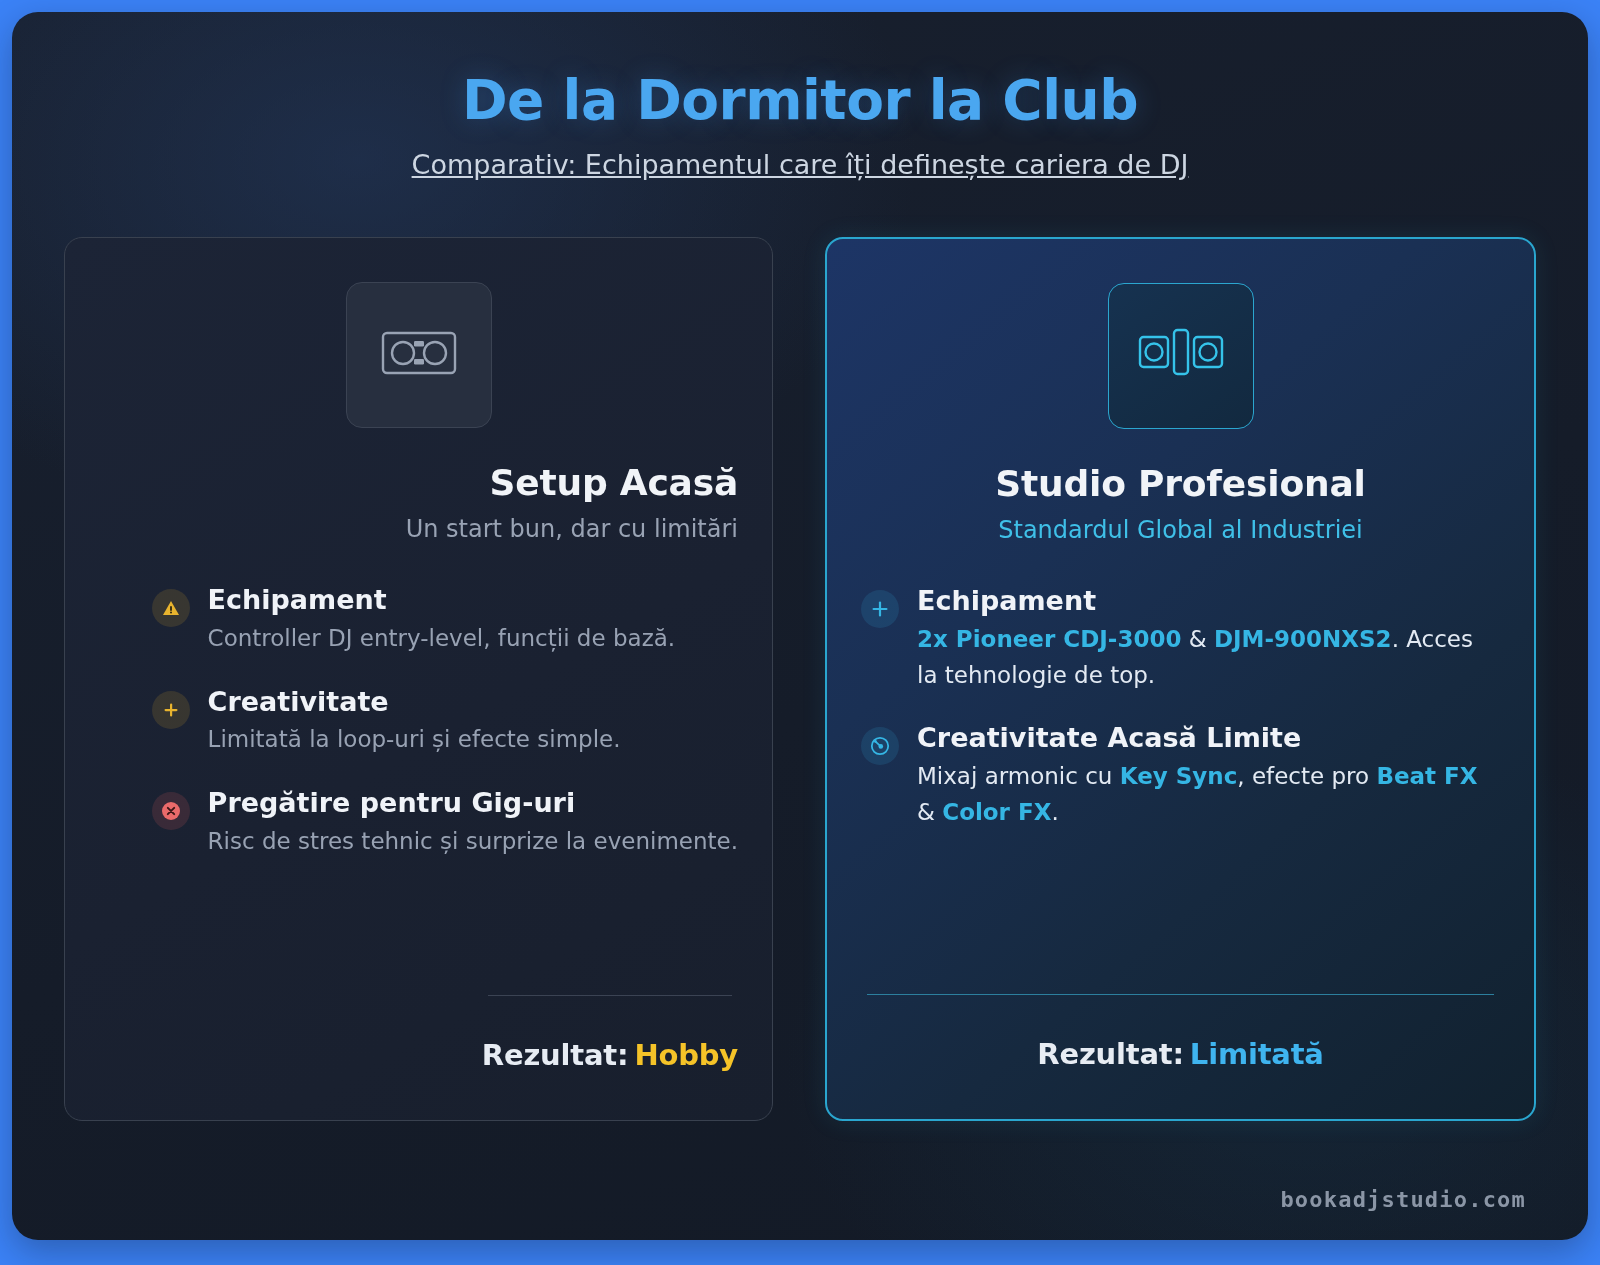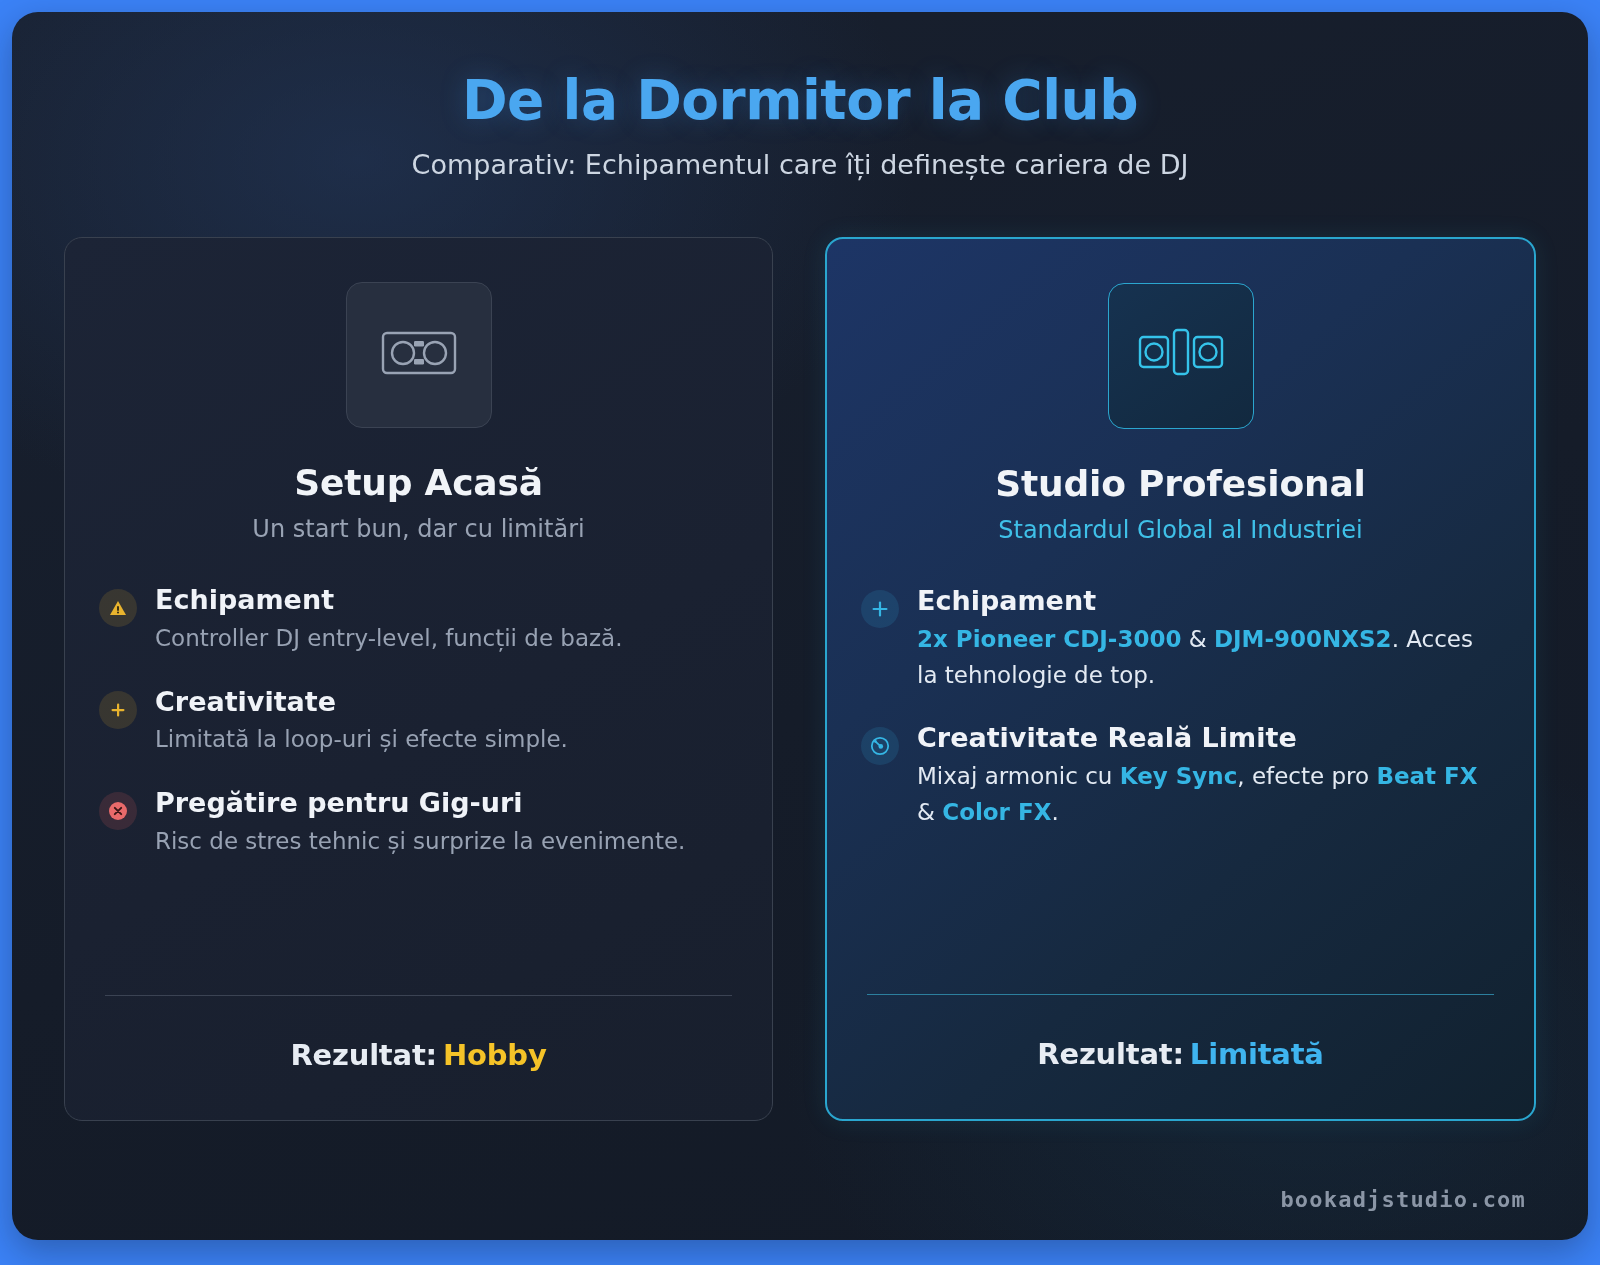--- a/index.html
+++ b/index.html
@@ -47,20 +47,21 @@
     color: #4aa7f0;
     line-height: 1.12;
     text-shadow: 0 0 26px rgba(58,140,225,0.30);
   }
   .sub-title {
     margin-top: 16px;
     font-size: 27px;
     font-weight: 400;
     color: #cdd6e2;
     line-height: 1.25;
+    text-decoration: underline;
   }
 
   
   .cards {
     display: flex;
     gap: 52px;
     padding: 56px 52px 0 52px;
     align-items: stretch;
   }
   .card {
@@ -69,20 +70,21 @@
     position: relative;
     padding: 44px 34px 0 34px;
     display: flex;
     flex-direction: column;
   }
 
   .card.basic {
     background: linear-gradient(150deg, #1c2436 0%, #1a2131 55%, #181f2d 100%);
     border: 1px solid #39414f;
     height: 884px;
+    align-items: flex-end;
   }
   .card.pro {
     background: linear-gradient(140deg, #1d3566 0%, #1a3054 34%, #16293f 66%, #11212f 100%);
     border: 2px solid #2aa6cf;
     height: 884px;
     box-shadow: 0 0 24px rgba(42,166,207,0.12);
   }
 
   
   .icon-tile {
@@ -317,21 +319,21 @@
           <div class="feature">
             <span class="feat-badge badge-disc">
               <svg width="22" height="22" viewBox="0 0 22 22" fill="none">
                 <circle cx="11" cy="11" r="8.2" stroke="#35b6e4" stroke-width="1.8"></circle>
                 <circle cx="11.8" cy="11.4" r="2.3" fill="#35b6e4"></circle>
                 <path d="M6.6 6.6 L11.4 11.2" stroke="#35b6e4" stroke-width="1.8" stroke-linecap="round"></path>
                 <circle cx="6.4" cy="6.4" r="1.4" fill="#35b6e4"></circle>
               </svg>
             </span>
             <div class="feat-body">
-              <div class="feat-title">Creativitate Reală Limite</div>
+              <div class="feat-title">Creativitate Acasă Limite</div>
               <div class="feat-desc pro"><span>Mixaj armonic cu </span><span class="hl-cyan">Key Sync</span><span>, efecte pro </span><span class="hl-cyan">Beat FX</span><span> &amp; </span><span class="hl-cyan">Color FX</span><span>.</span></div>
             </div>
           </div>
 
 
         </div>
 
         <div class="card-foot">
           <div class="divider pro"></div>
           <div class="result">

